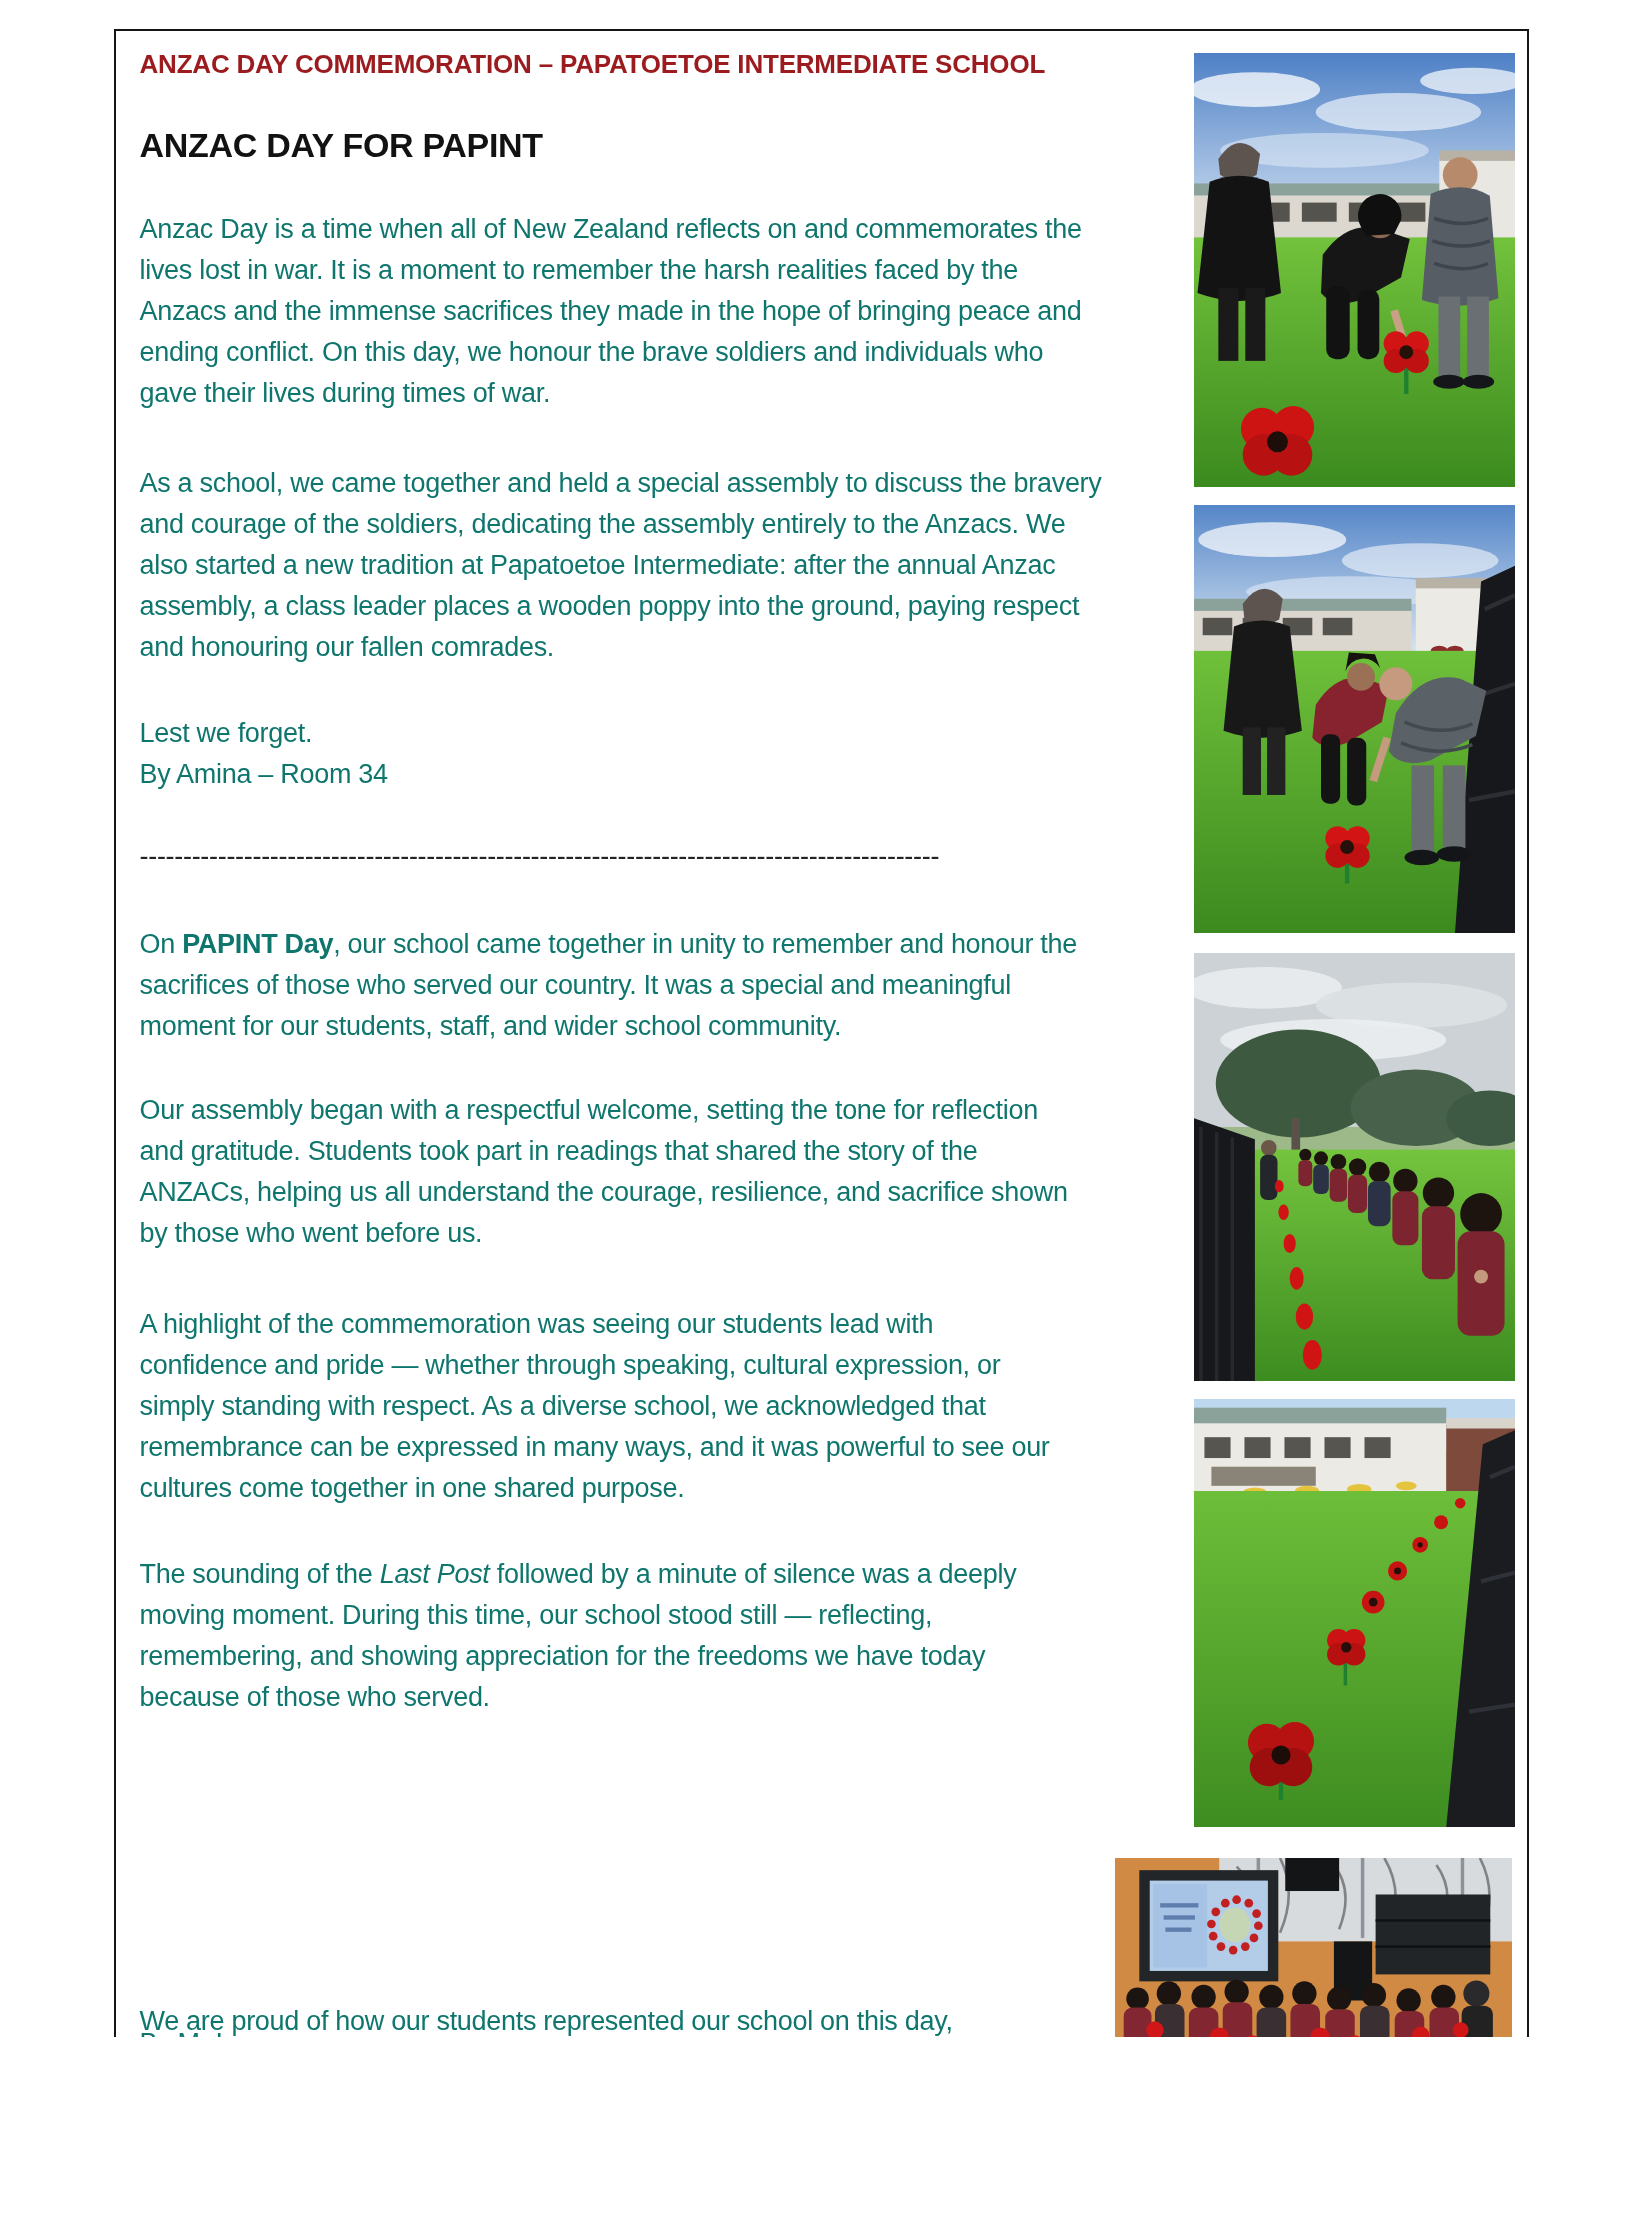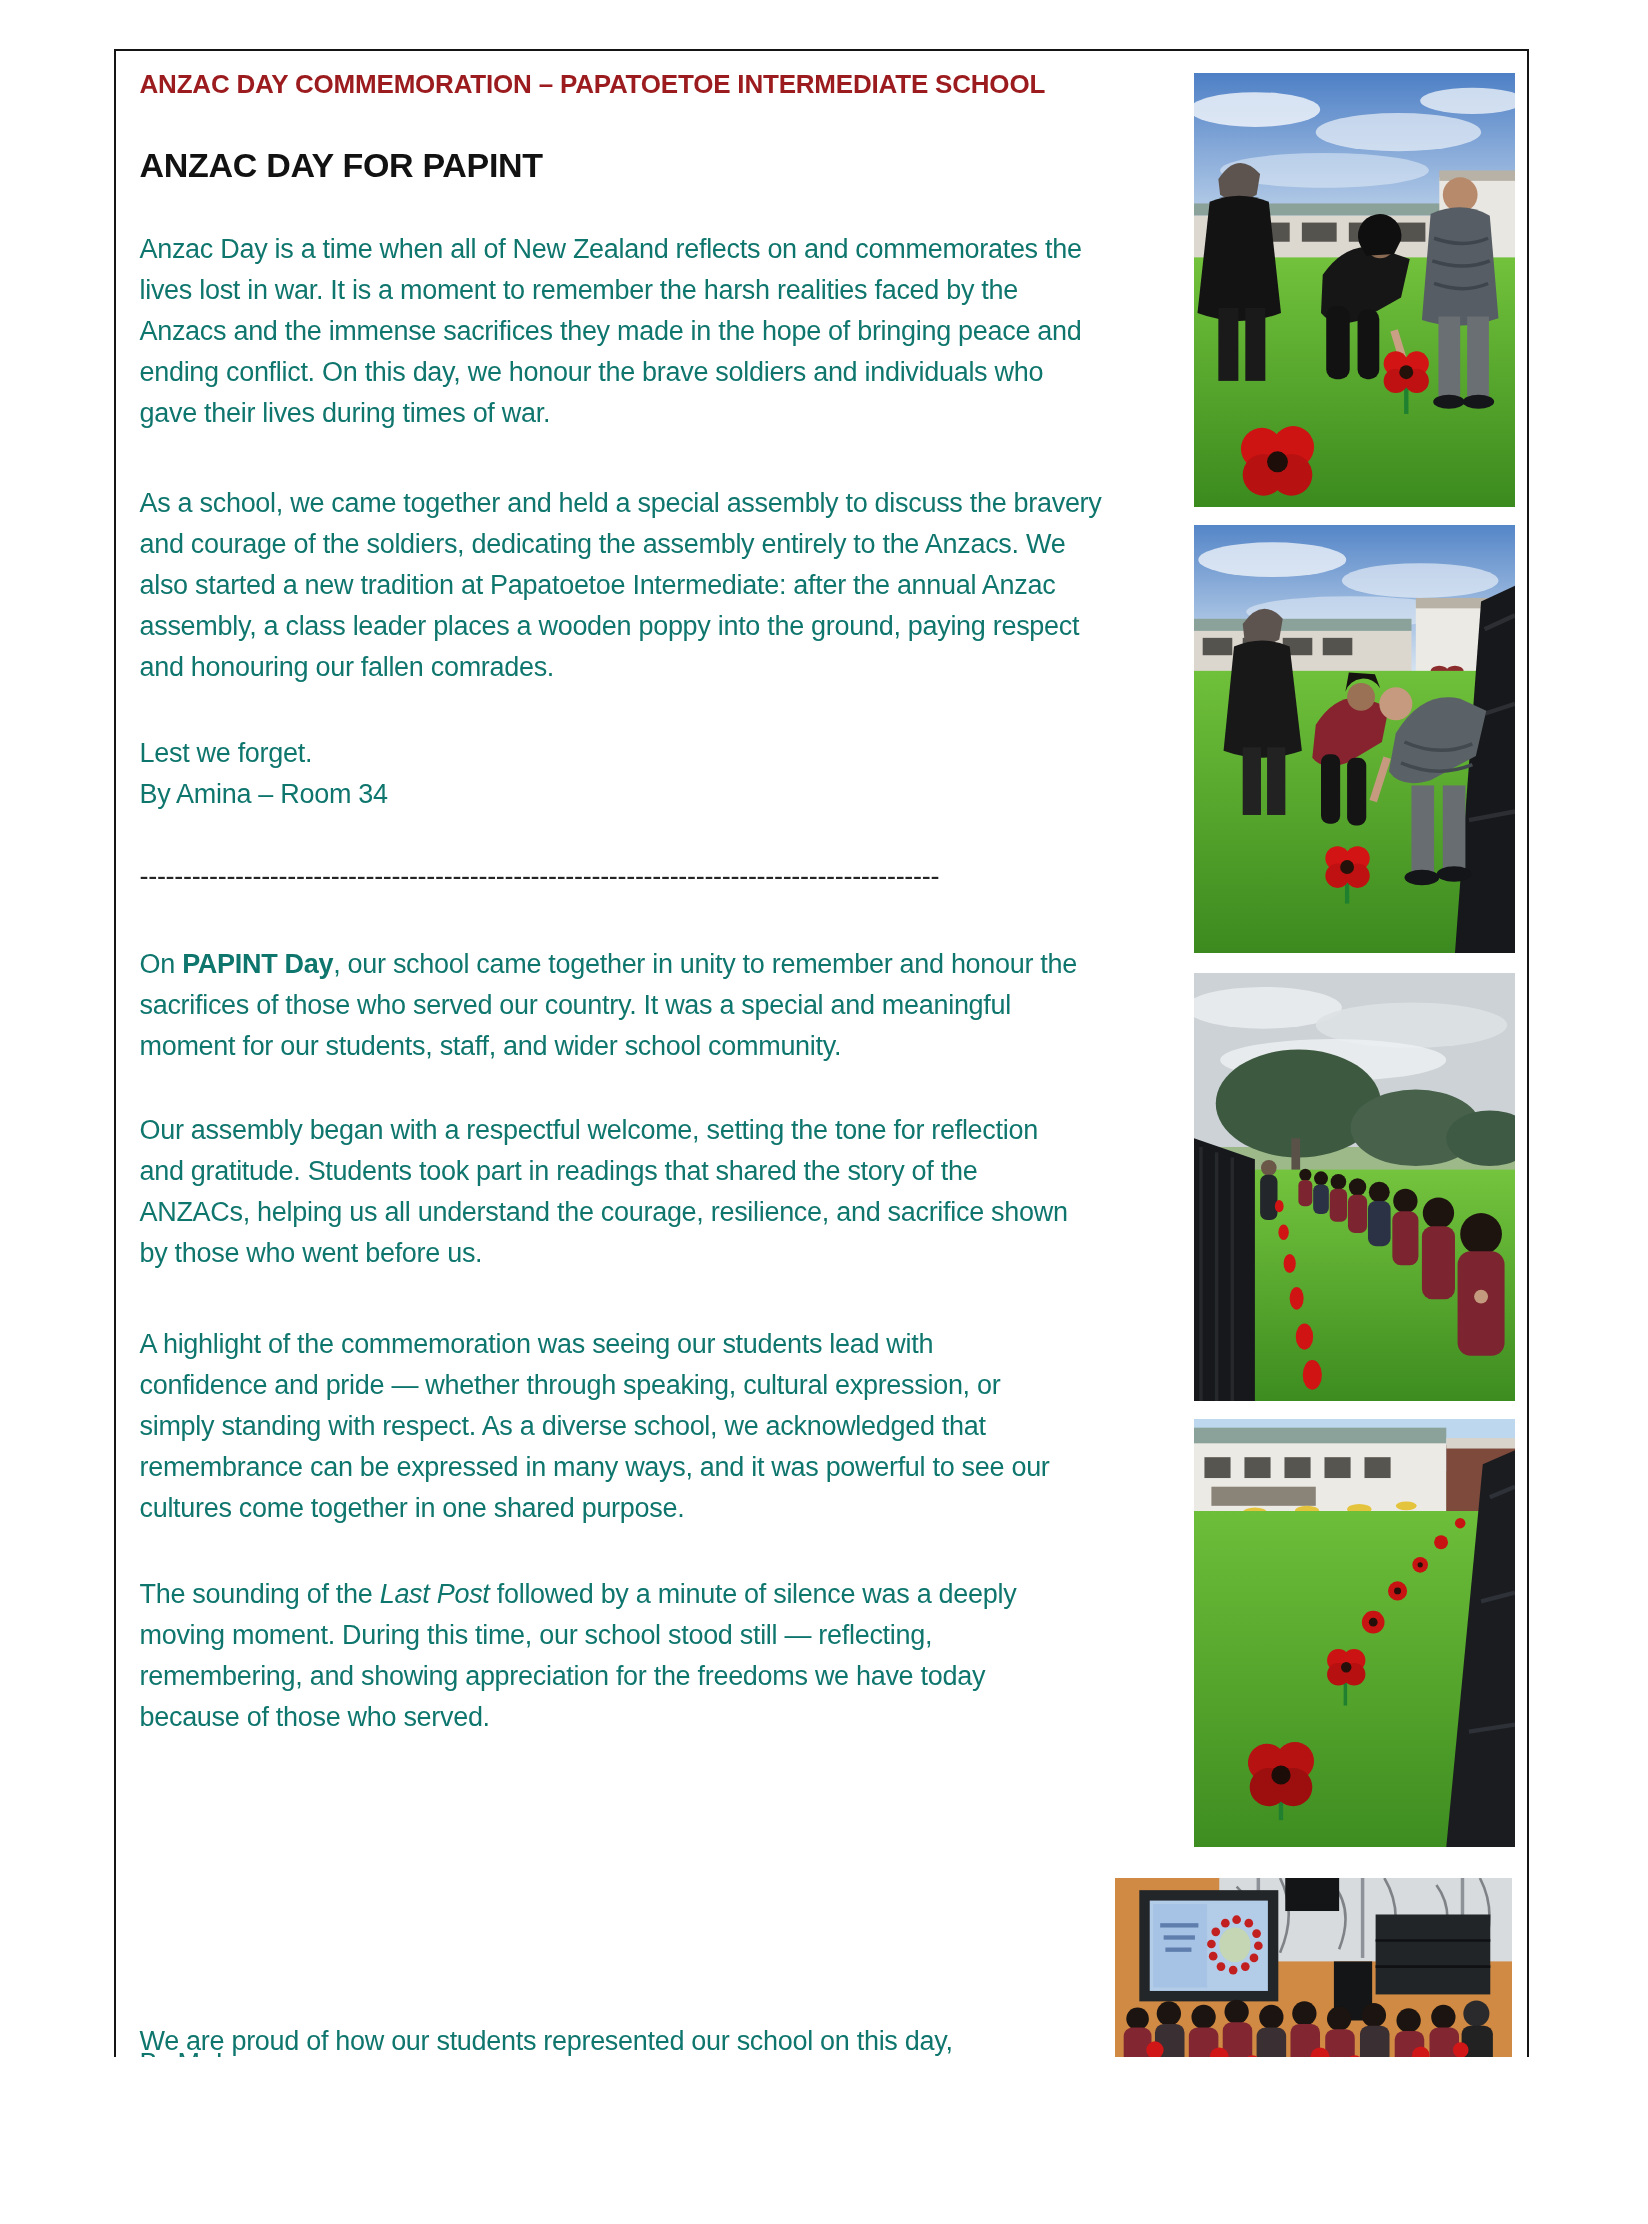--- a/index.html
+++ b/index.html
@@ -1,17 +1,17 @@
 <!DOCTYPE html>
 <html style="font-size:14px"><head>
 <meta charset="utf-8">
 <style>
   html,body{margin:0;padding:0;background:#ffffff;}
   .canvas{position:relative;width:1649px;height:2037px;background:#ffffff;
-          font-family:"Liberation Sans",sans-serif;color:#1c1c1c;overflow:hidden;margin-top:20px;}
+          font-family:"Liberation Sans",sans-serif;color:#1c1c1c;overflow:hidden;}
   .page{position:absolute;left:114px;top:29px;width:1411px;height:2153px;
         border:2.6px solid #151515;background:#ffffff;}
   .tb{position:absolute;left:23.5px;white-space:pre;font-size:27px;line-height:41px;
       letter-spacing:-0.3px;color:#0f766e;}
   .title{top:13px;font-weight:bold;font-size:26px;color:#9c1b1e;letter-spacing:-0.2px;}
   .heading{top:94px;font-weight:bold;font-size:34px;color:#121212;}
   .p1{top:178px;} .p2{top:432px;} .amina{top:682px;}
   .sep{top:805px;color:#242424;}
   .p3{top:893px;} .p4{top:1059px;} .p5{top:1273px;}
   .p6{top:1523px;} .p7{top:1736px;} .p8{top:1970px;}

